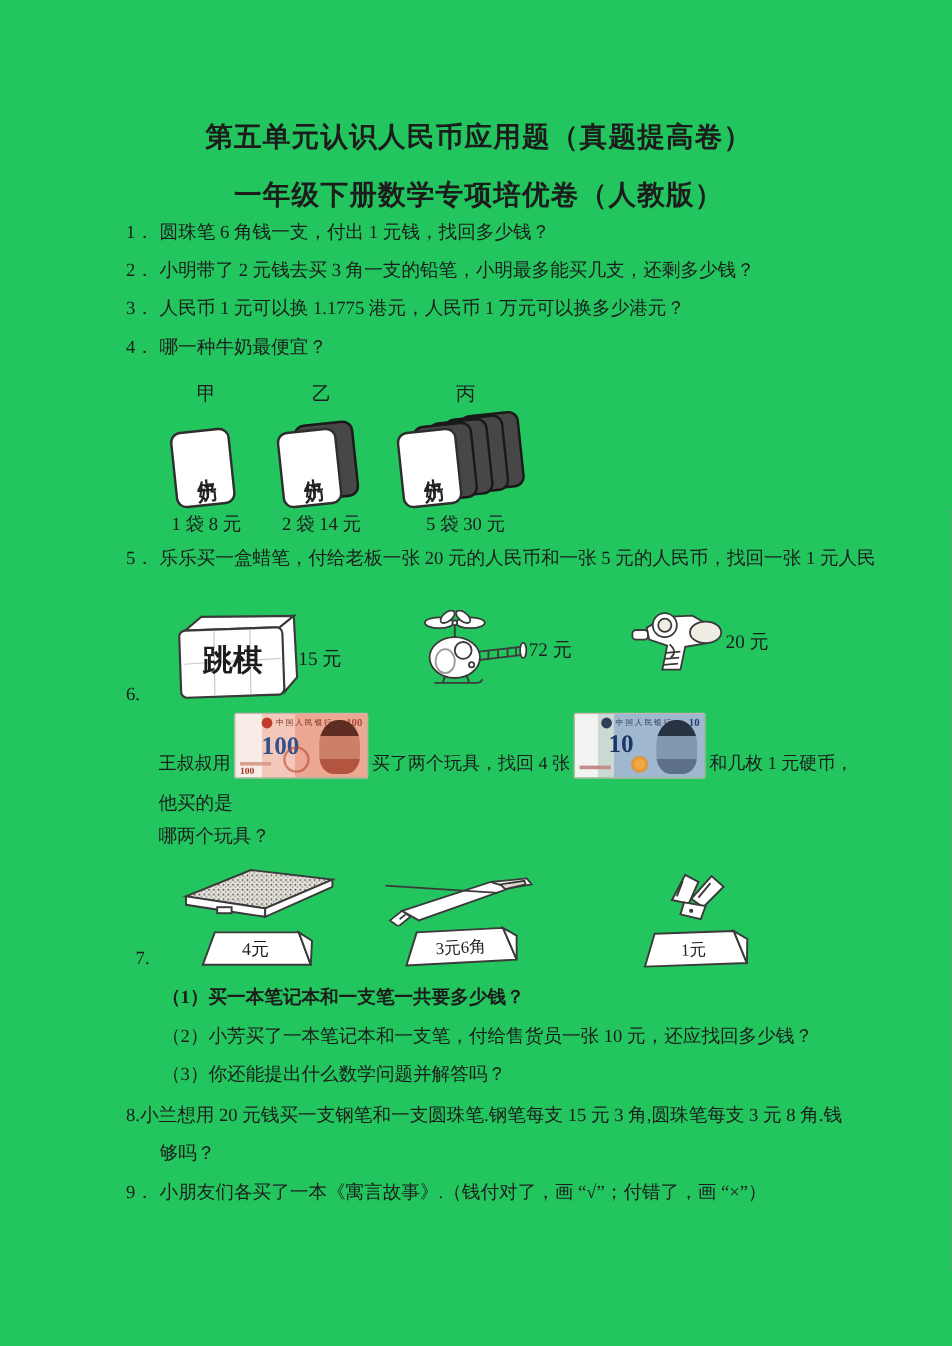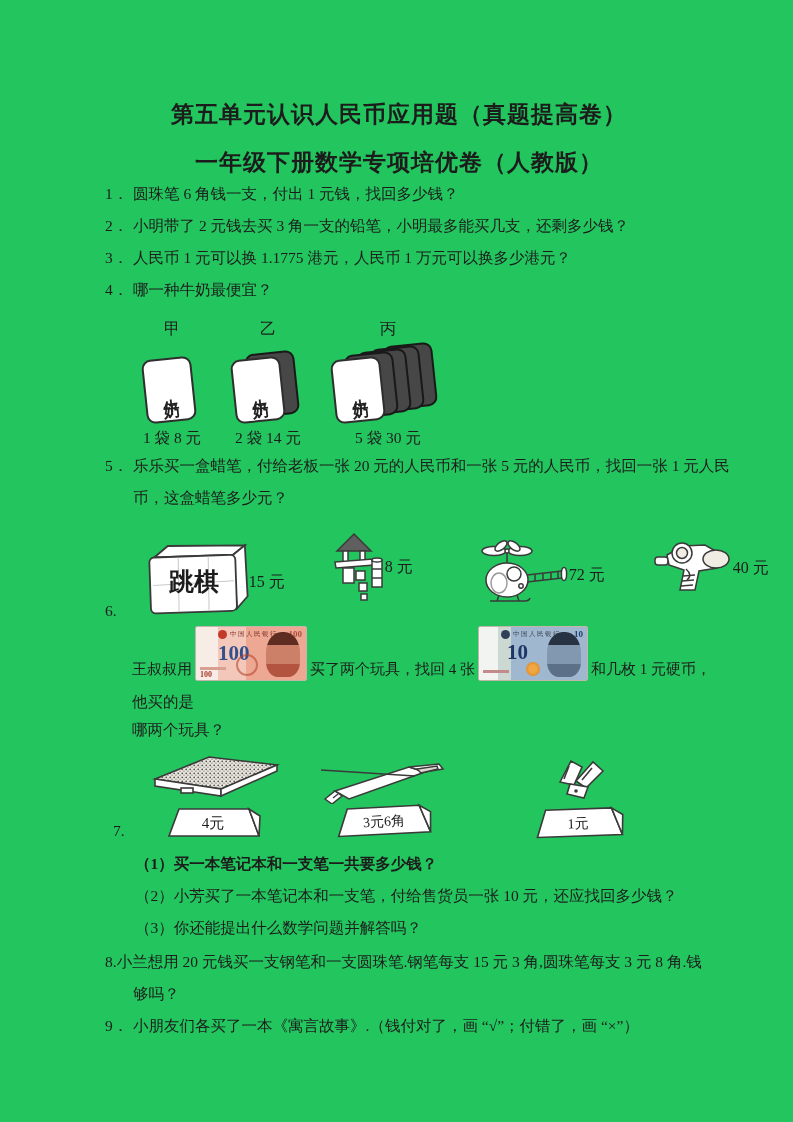--- a/index.html
+++ b/index.html
@@ -132,56 +132,36 @@
           <div class="bag back" style="left:13px;bottom:5px;z-index:9"></div>
           <div class="bag front">
               <span class="bag-text">牛奶</span>
             </div>
         </div>
         <div class="milk-price">5 袋 30 元</div>
       </div>
     </div>
 
     <div class="q"><span class="hang">5．</span><span>乐乐买一盒蜡笔，付给老板一张 20 元的人民币和一张 5 元的人民币，找回一张 1 元人民</span></div>
-    <div class="q cont">币，这盒蜡笔多少元？</div>
 
     <div class="fig-toys">
       <span class="fig-num">6.</span>
       <div class="toy-col" style="margin-left:28px">
         <svg width="104" height="82" viewBox="0 0 104 82">
           <g stroke="#3a3a3a" stroke-width="1.8" fill="#ffffff" transform="rotate(-2 52 40)">
             <polygon points="10,16 24,5 101,7 89,16"></polygon>
             <polygon points="89,16 101,7 102,58 91,70"></polygon>
             <rect x="5" y="16" width="86" height="56" rx="5"></rect>
             <line x1="8" y1="44" x2="89" y2="42" stroke="#c9c9c9" stroke-width="1"></line>
             <line x1="34" y1="17" x2="33" y2="71" stroke="#c9c9c9" stroke-width="1"></line>
             <line x1="64" y1="17" x2="63" y2="71" stroke="#c9c9c9" stroke-width="1"></line>
           </g>
           <text x="49" y="50" font-size="25" font-weight="bold" text-anchor="middle" stroke="none">跳棋</text>
         </svg>
         <div class="toy-price">15 元</div>
-      </div>
-      <div class="toy-col" style="margin-left:42px;margin-bottom:20px">
-        <svg width="58" height="72" viewBox="0 0 58 72">
-          <g stroke="#3a3a3a" stroke-width="1.5" fill="#ffffff">
-            <polygon points="10,21 27,4 44,21" fill="#5f5f5f"></polygon>
-            <rect x="16" y="21" width="5" height="11"></rect>
-            <rect x="33" y="21" width="5" height="11"></rect>
-            <polygon points="8,32 46,29 47,35 9,38"></polygon>
-            <rect x="16" y="38" width="11" height="15"></rect>
-            <rect x="29" y="41" width="9" height="9"></rect>
-            <rect x="32" y="53" width="8" height="8"></rect>
-            <rect x="34" y="64" width="6" height="6"></rect>
-            <rect x="45" y="30" width="10" height="27"></rect>
-            <ellipse cx="50" cy="30" rx="5" ry="2"></ellipse>
-            <line x1="45" y1="39" x2="55" y2="39"></line>
-            <line x1="45" y1="48" x2="55" y2="48"></line>
-          </g>
-        </svg>
-        <div class="toy-price">8 元</div>
       </div>
       <div class="toy-col" style="margin-left:64px;margin-bottom:14px">
         <svg width="92" height="68" viewBox="0 0 92 68">
           <g stroke="#3a3a3a" stroke-width="1.5" fill="#ffffff">
             <ellipse cx="17" cy="11" rx="12" ry="4.5"></ellipse>
             <ellipse cx="43" cy="11" rx="12" ry="4.5"></ellipse>
             <ellipse cx="24" cy="6" rx="7" ry="3.6" transform="rotate(-38 24 6)"></ellipse>
             <ellipse cx="37" cy="6" rx="7" ry="3.6" transform="rotate(38 37 6)"></ellipse>
             <circle cx="30" cy="11" r="2"></circle>
             <line x1="30" y1="13" x2="30" y2="23"></line>
@@ -210,21 +190,21 @@
             <polygon points="14,17 30,8 52,7 66,15 64,30 46,33 42,52 27,52 31,32 16,27"></polygon>
             <circle cx="29" cy="15" r="10"></circle>
             <circle cx="29" cy="15" r="5.5" fill="#f1ede4"></circle>
             <ellipse cx="63" cy="21" rx="13" ry="9" fill="#efece3"></ellipse>
             <path d="M33,31 q7,6 1,11" fill="none"></path>
             <line x1="30" y1="38" x2="42" y2="37"></line>
               <line x1="29" y1="43" x2="41" y2="42"></line>
               <line x1="28" y1="48" x2="40" y2="47"></line>
           </g>
         </svg>
-        <div class="toy-price">40 元</div>
+        <div class="toy-price">20 元</div>
       </div>
     </div>
 
     <div class="q6-row">
       <span class="txt" style="margin-left:0">王叔叔用</span>
       <div class="note note-100">
         <span class="n-emblem"></span>
         <span class="n-bank">中国人民银行</span>
         <span class="n-corner">100</span>
         <span class="n-val">100</span>

